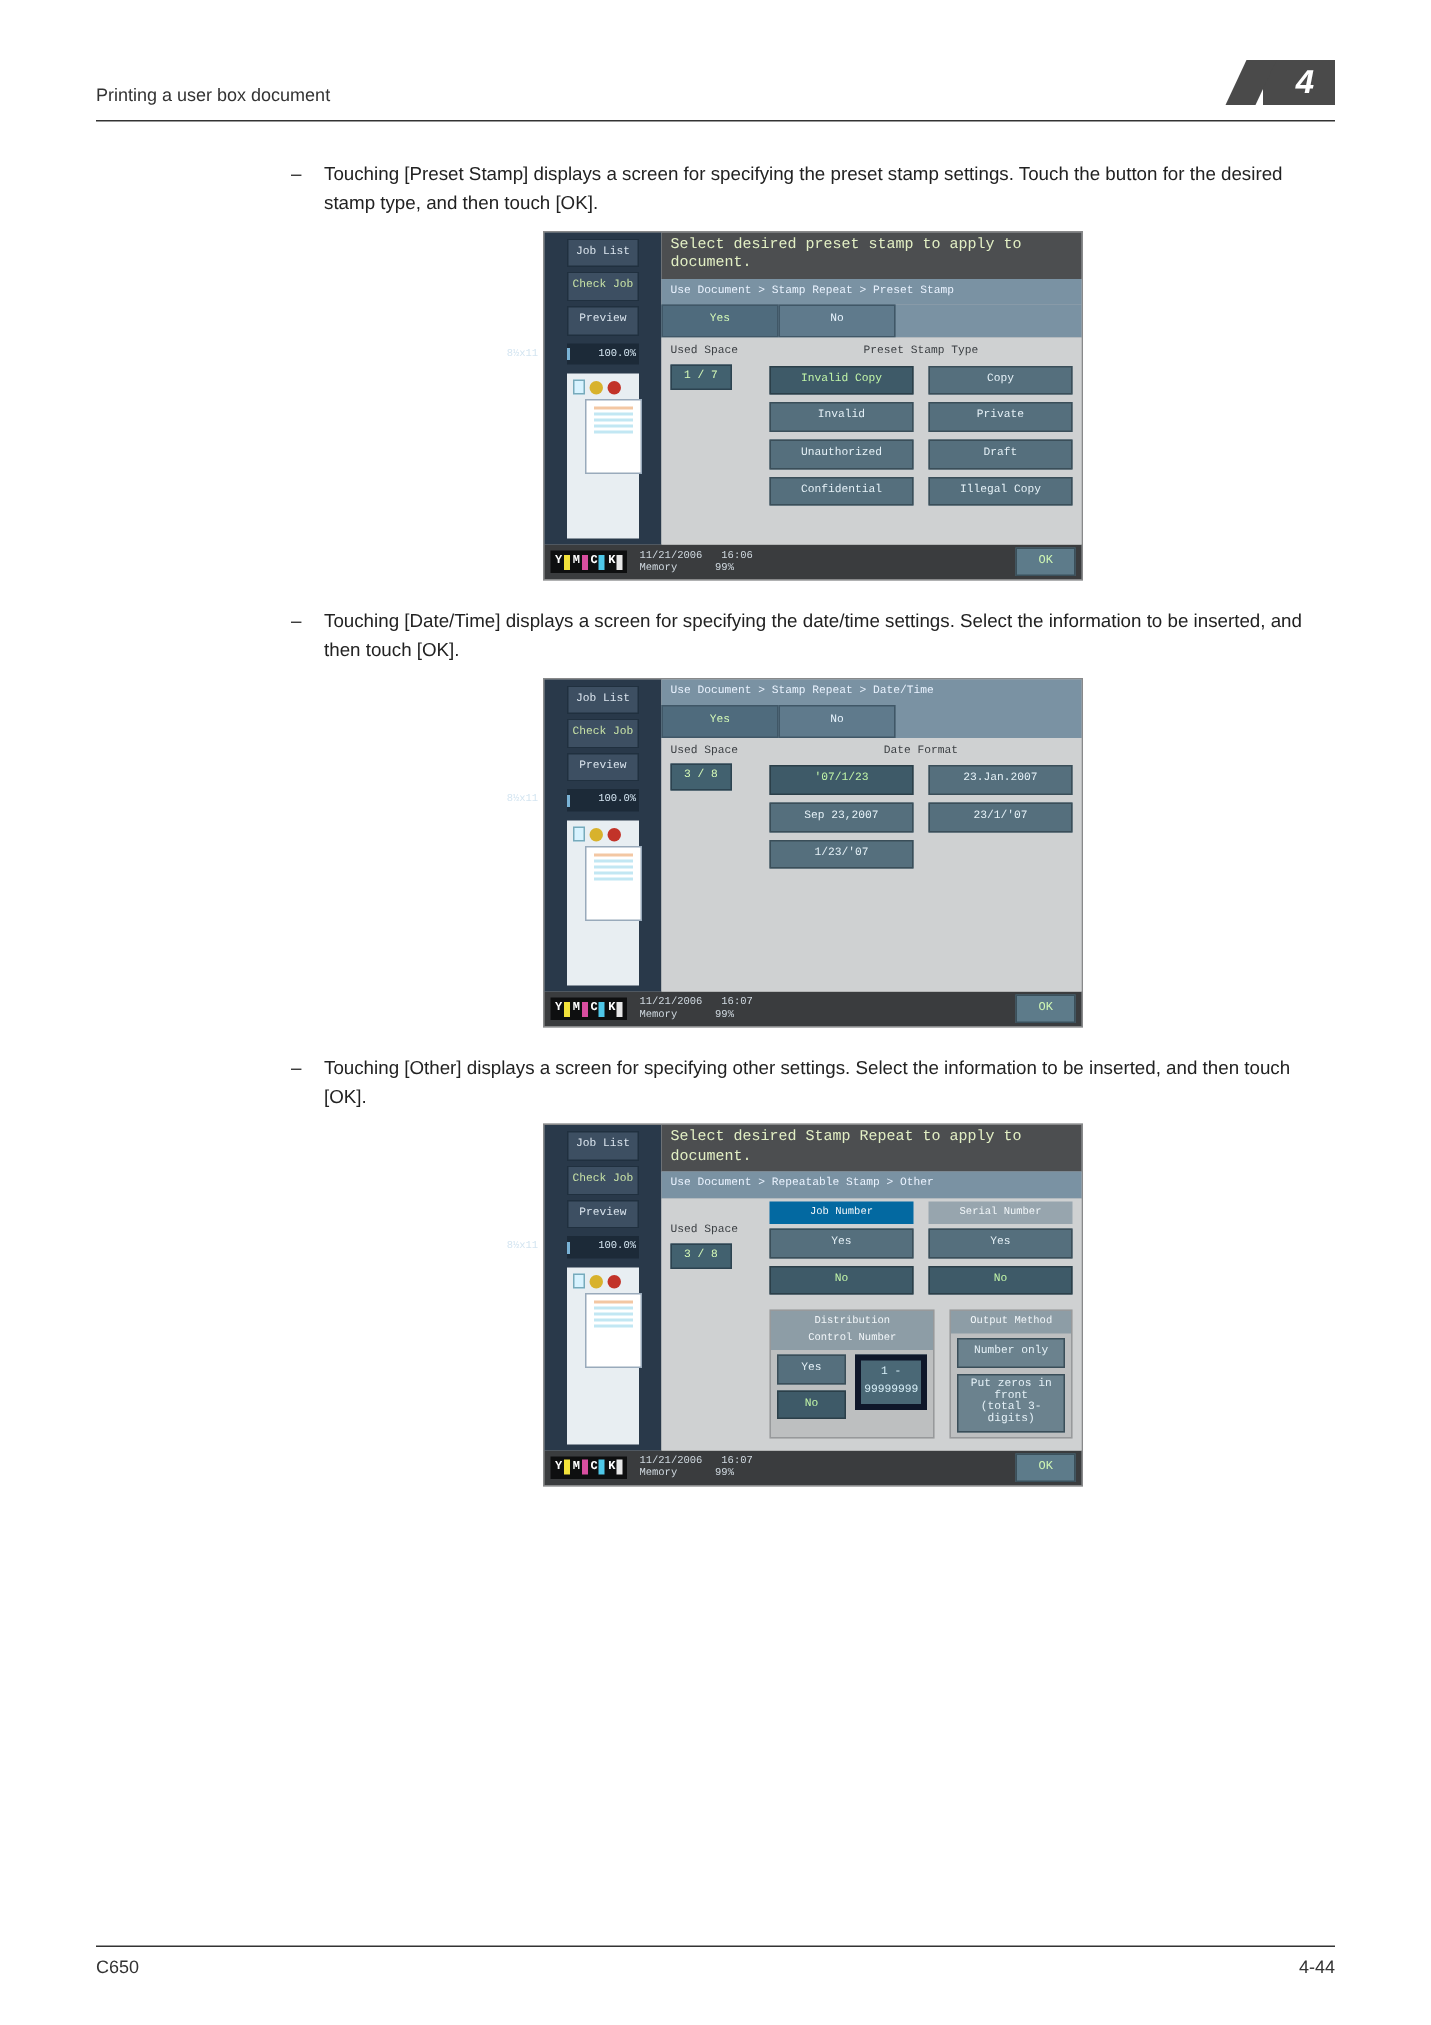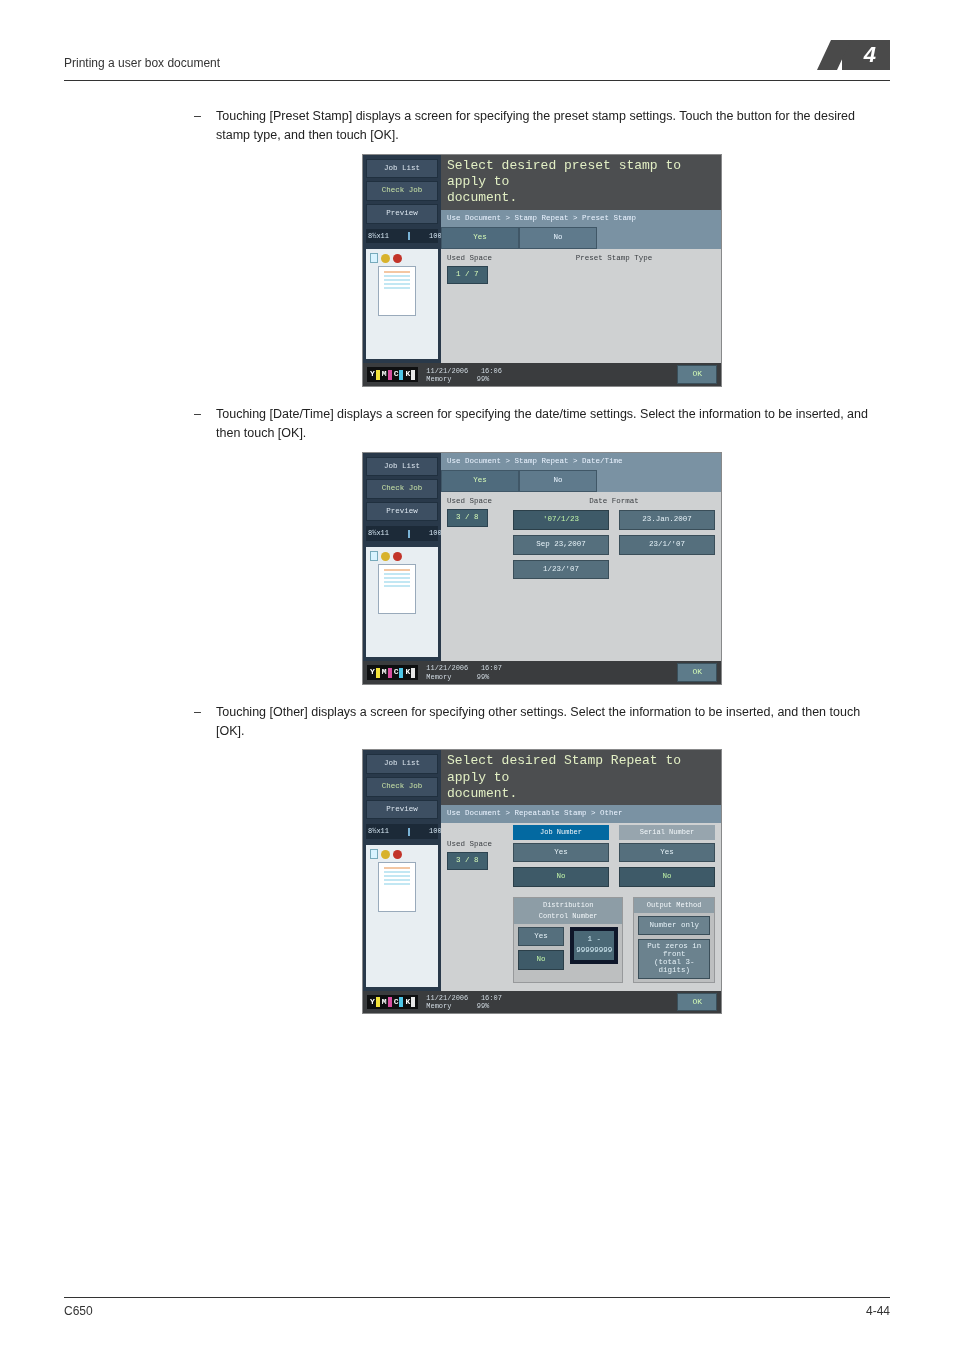--- a/index.html
+++ b/index.html
@@ -76,21 +76,21 @@
     font-size: 8px;
     color: #fff;
     position: relative;
   }
   .ss-body {
     display: flex;
   }
   .ss-left {
     width: 78px;
     background: #29394a;
-    padding: 4px 3px;
+    padding: 4px 15px;
     display:flex;
     flex-direction:column;
     gap:3px;
   }
   .ss-btn-dark {
     background: #3d4f62;
     border: 1px solid #20303f;
     color: #c8e2a6;
     text-align: center;
     padding: 3px 2px;
@@ -99,20 +99,21 @@
   .ss-btn-dark.white { color: #dbe5ee; }
   .ss-status {
     display:flex;
     align-items:center;
     gap:19px;
     font-size:7px;
     color:#d4e5f1;
     margin-top:2px;
     background:#1c2a38;
     padding:2px 2px;
+    justify-content:flex-end;
   }
   .ss-status-icon{
     width:10px;height:8px;border:1px solid #7ab3d6;
   }
   .ss-preview {
     background: #e8eef2;
     margin-top: 3px;
     padding: 4px;
     flex-grow: 1;
     min-height: 110px;
@@ -141,21 +142,21 @@
   .ss-right {
     flex: 1;
     background: #b2b4b5;
     display:flex;
     flex-direction:column;
   }
   .ss-prompt {
     background: #4c4e50;
     color: #e2efc4;
     padding: 3px 6px;
-    font-size: 13px;
+    font-size: 10px;
     line-height: 1.25;
     min-height: 20px;
   }
   .ss-crumb {
     background: #7a92a3;
     color: #eaf3ff;
     padding: 3px 6px;
     font-size: 7.5px;
   }
   .ss-tabrow {
@@ -340,20 +341,30 @@
             <div class="ss-tab">No</div>
           </div>
           <div class="ss-panel">
             <div class="ss-panel-cols">
               <div class="ss-col-l">
                 <div class="ss-used">Used Space</div>
                 <div class="ss-frac">1  /  7</div>
               </div>
               <div class="ss-col-r">
                 <div class="ss-section-title">Preset Stamp Type</div>
+                <div class="ss-grid2">
+                  <div class="ss-opt sel">Invalid Copy</div>
+                  <div class="ss-opt">Copy</div>
+                  <div class="ss-opt">Invalid</div>
+                  <div class="ss-opt">Private</div>
+                  <div class="ss-opt">Unauthorized</div>
+                  <div class="ss-opt">Draft</div>
+                  <div class="ss-opt">Confidential</div>
+                  <div class="ss-opt">Illegal Copy</div>
+                </div>
               </div>
             </div>
           </div>
         </div>
       </div>
       <div class="ss-footer">
         <div class="ss-ymck">
           <span class="ymck-cell">
               <span>Y</span>
               <span class="ymck-bar" style="background:#f2e23b"></span>

